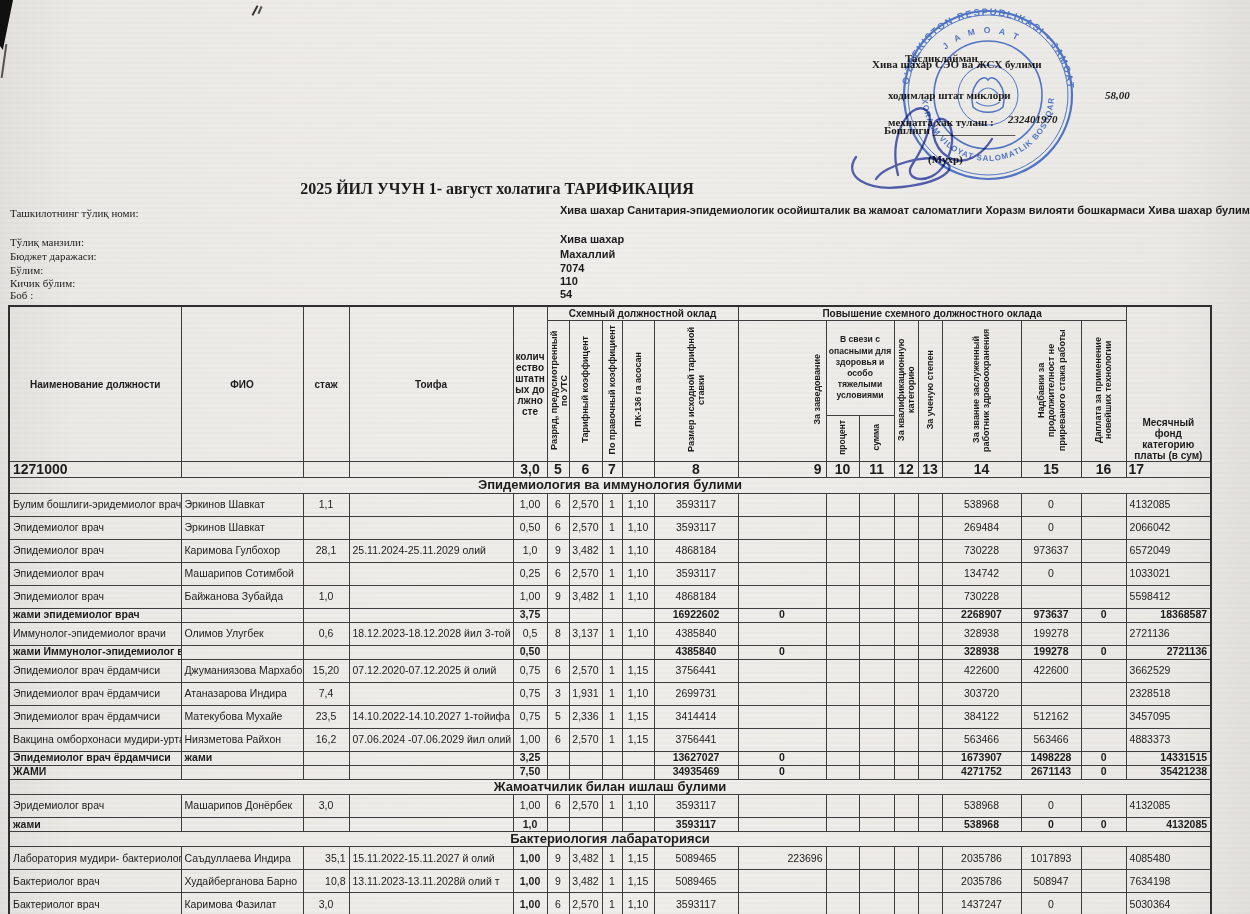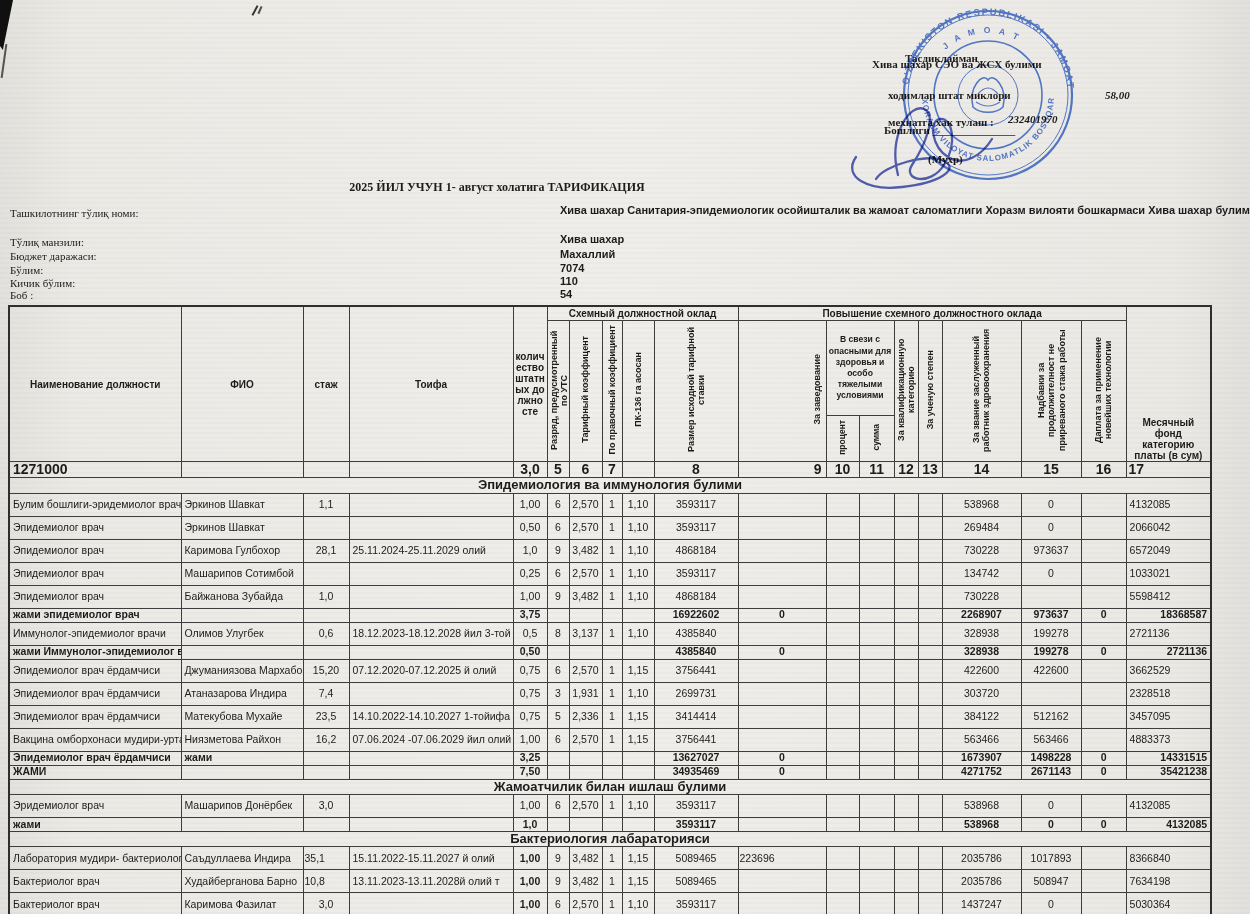--- a/index.html
+++ b/index.html
@@ -21,21 +21,21 @@
   
   .approval{font-family:"Liberation Serif",serif;font-weight:bold;font-size:11px;}
   .approval .abs{white-space:nowrap;}
   .num-ital{font-style:italic;}
 
   
   svg.stamp{mix-blend-mode:multiply;opacity:.85;pointer-events:none;}
 
   
   .doc-title{left:287px;top:180px;width:420px;text-align:center;
-    font-family:"Liberation Serif",serif;font-weight:bold;font-size:12px;}
+    font-family:"Liberation Serif",serif;font-weight:bold;font-size:16px;}
   .org-label{font-family:"Liberation Serif",serif;font-size:11px;left:10px;white-space:nowrap;}
   .org-value{left:560px;font-weight:bold;font-size:11px;white-space:nowrap;}
 
   
   table.tarif{border-collapse:collapse;table-layout:fixed;width:1202px;position:absolute;
     left:8px;top:305px;border:2px solid #2f2f2f;}
   .tarif th,.tarif td{border:1px solid #3d3d3d;overflow:hidden;padding:0 1px;
     font-size:10.5px;line-height:1.1;white-space:nowrap;}
   .tarif th{font-weight:bold;margin-left:44px;}
   .h-group th{height:13px;font-size:10px;text-align:center;}
@@ -56,21 +56,21 @@
   .num-row td.c0{text-align:right;padding-right:2px;}
   .num-row td.c10{text-align:right;padding-right:4px;}
   .num-row td.c18{text-align:left;padding-left:2px;}
   .section-row td{height:12px;font-weight:bold;font-size:13px;text-align:center;}
   .data-row td{height:22px;text-align:center;}
   .summary-row td{height:13px;font-weight:bold;text-align:center;}
   td.c0,td.c1,td.c3{text-align:left!important;padding-left:3px!important;}
   td.c18{text-align:left!important;padding-left:3px;}
   .summary-row td.c18{text-align:right!important;padding-right:3px;}
   td.bold{font-weight:bold;}
-  td.ralign{text-align:left;padding-right:3px!important;}
+  td.ralign{text-align:right;padding-right:3px!important;}
 </style>
 </head>
 <body>
 
 <div class="abs corner-mark"></div>
 <div class="abs corner-line"></div>
 <div class="abs pen-tick"></div>
 <div class="abs pen-tick2"></div>
 
 <div class="approval">
@@ -561,21 +561,21 @@
         <td class="c8">1,15</td>
         <td class="c9">5089465</td>
         <td class="c10 ralign">223696</td>
         <td class="c11"></td>
         <td class="c12"></td>
         <td class="c13"></td>
         <td class="c14"></td>
         <td class="c15">2035786</td>
         <td class="c16">1017893</td>
         <td class="c17"></td>
-        <td class="c18">8366840</td>
+        <td class="c18">4085480</td>
       </tr>
       <tr class="data-row">
         <td class="c0">Бактериолог врач</td>
         <td class="c1">Худайберганова Барно</td>
         <td class="c2 ralign">10,8</td>
         <td class="c3">13.11.2023-13.11.2028й олий т</td>
         <td class="c4 bold">1,00</td>
         <td class="c5">9</td>
         <td class="c6">3,482</td>
         <td class="c7">1</td>

